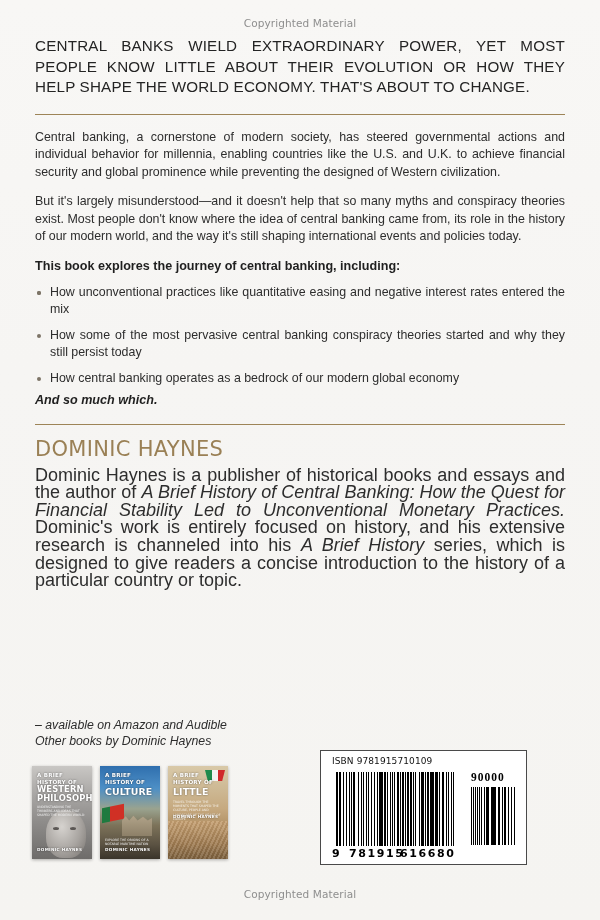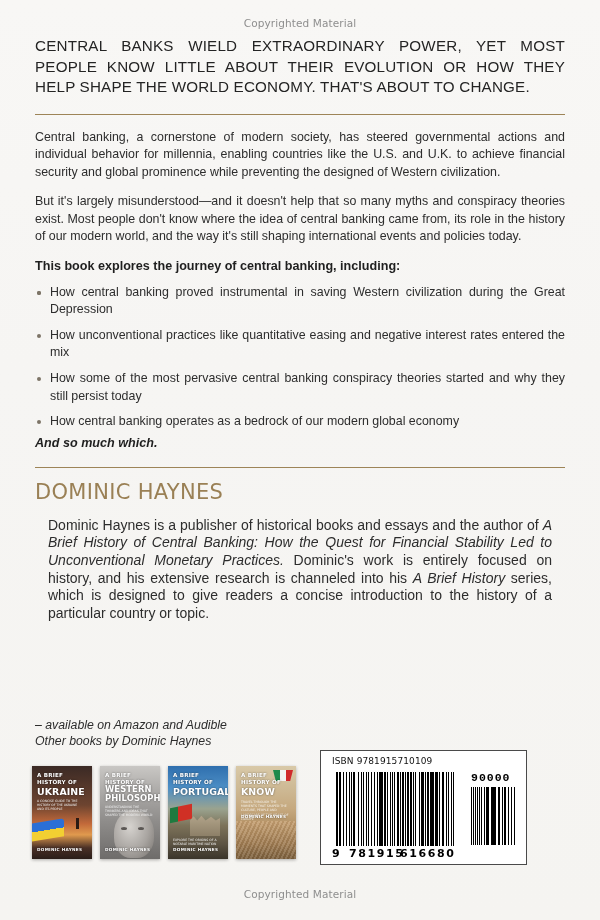--- a/index.html
+++ b/index.html
@@ -118,24 +118,24 @@
   }
   .author-name {
     font-size: 21px;
     letter-spacing: 0.3px;
     color: #9a8055;
     font-weight: 400;
     margin: 0 0 6px 0;
     font-family: "DejaVu Sans", sans-serif;
   }
   p.bio {
-    font-size: 14px;
+    font-size: 18px;
     line-height: 17.6px;
     text-align: justify;
-    margin: 13px;
+    margin: 0;
     color: #2d2d2d;
   }
   p.bio i { font-style: italic; }
   .otherbooks {
     position: absolute;
     left: 35px;
     top: 718px;
     font-size: 12.3px;
     line-height: 15.5px;
     font-style: italic;
@@ -311,21 +311,21 @@
   .bar { background: #000; height: 100%; }
   .bar.g { background: transparent; }
   .addon-text {
     position: absolute;
     left: 150px;
     top: 20px;
     font-size: 11.5px;
     font-weight: bold;
     color: #000;
     letter-spacing: 1px;
-    font-family: Liberation Mono, monospace;
+    font-family: Liberation Serif, serif;
   }
   .digits {
     position: absolute;
     left: 11px;
     top: 96px;
     width: 130px;
     font-size: 11px;
     font-weight: bold;
     color: #000;
     font-family: "DejaVu Sans", sans-serif;
@@ -348,21 +348,20 @@
 
     <div class="rule"></div>
 
     <p class="body">Central banking, a cornerstone of modern society, has steered governmental actions and individual behavior for millennia, enabling countries like the U.S. and U.K. to achieve financial security and global prominence while preventing the designed of Western civilization.</p>
     <p class="body">But it's largely misunderstood—and it doesn't help that so many myths and conspiracy theories exist. Most people don't know where the idea of central banking came from, its role in the history of our modern world, and the way it's still shaping international events and policies today.</p>
 
     <p class="lead-in">This book explores the journey of central banking, including:</p>
 
     <ul class="bullets">
       <li><span class="dot"></span></li>
-      <li><span class="dot"></span><span>How central banking proved instrumental in saving Western civilization during the Great Depression</span></li>
       <li><span class="dot"></span><span>How unconventional practices like quantitative easing and negative interest rates entered the mix</span></li>
       <li><span class="dot"></span><span>How some of the most pervasive central banking conspiracy theories started and why they still persist today</span></li>
       <li><span class="dot"></span><span>How central banking operates as a bedrock of our modern global economy</span></li>
     </ul>
 
     <p class="closing">And so much which.</p>
 
     <div class="rule second"></div>
 
     <div class="author-name">DOMINIC HAYNES</div>
@@ -371,54 +370,46 @@
 
   </div>
 
   <div class="otherbooks">
     <div>– available on Amazon and Audible</div>
     <div>Other books by Dominic Haynes</div>
   </div>
 
   <div class="thumbs">
 
-    <div class="thumb t-ukraine">
-      <div class="flag"></div>
-      <div class="figure"></div>
-      <div class="tt1">A BRIEF HISTORY OF</div>
-      <div class="tt2">UKRAINE</div>
-      <div class="tsub" style="top:33px">A CONCISE GUIDE TO THE HISTORY OF THE UKRAINE AND ITS PEOPLE</div>
-      <div class="tauth">DOMINIC HAYNES</div>
-    </div>
 
     <div class="thumb t-philosophy">
       <div class="face">
         <span class="eye" style="left:7px;top:17px"></span>
         <span class="eye" style="left:24px;top:17px"></span>
       </div>
       <div class="tt1">A BRIEF HISTORY OF</div>
       <div class="tt2" style="top:19px;font-size:8.4px;line-height:9px">WESTERN PHILOSOPHY</div>
       <div class="tsub" style="top:39px">UNDERSTANDING THE THINKERS AND IDEAS THAT SHAPED THE MODERN WORLD</div>
       <div class="tauth">DOMINIC HAYNES</div>
     </div>
 
     <div class="thumb t-portugal">
       <div class="pflag"></div>
       <div class="ruin"></div>
       <div class="tt1">A BRIEF HISTORY OF</div>
-      <div class="tt2">PORTUGAL</div>
+      <div class="tt2">CULTURE</div>
       <div class="tsub" style="top:72px">EXPLORE THE ORIGINS OF A NOTABLE MARITIME NATION</div>
       <div class="tauth">DOMINIC HAYNES</div>
     </div>
 
     <div class="thumb t-italy">
       <div class="scene"></div>
       <div class="iflag"></div>
       <div class="tt1" style="color:#fff">A BRIEF HISTORY OF</div>
-      <div class="tt2">KNOW</div>
+      <div class="tt2">LITTLE</div>
       <div class="tsub" style="top:34px">TRAVEL THROUGH THE MOMENTS THAT SHAPED THE CULTURE, PEOPLE AND LANDSCAPE OF THE HEART OF EUROPE</div>
       <div class="tauth" style="bottom:auto;top:48px">DOMINIC HAYNES</div>
     </div>
 
   </div>
 
   <div class="barcode-box">
     <div class="isbn-text">ISBN 9781915710109</div>
     <div class="bars-main">
         <span class="bar" style="width:3px"></span>

